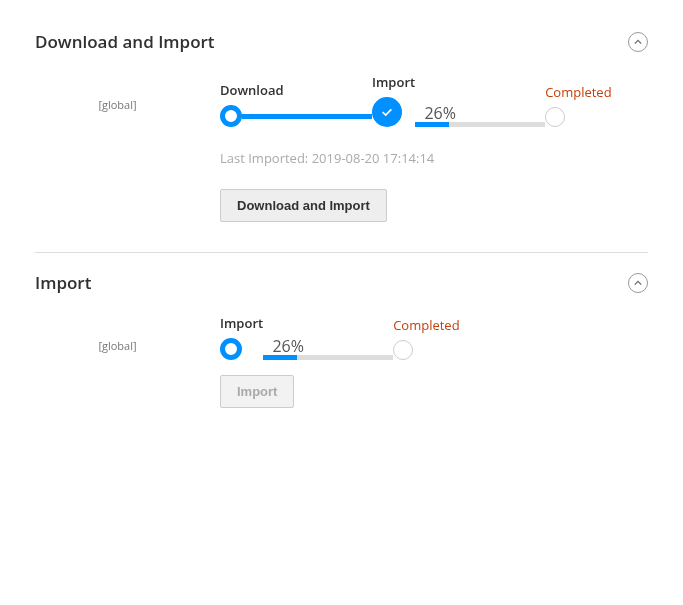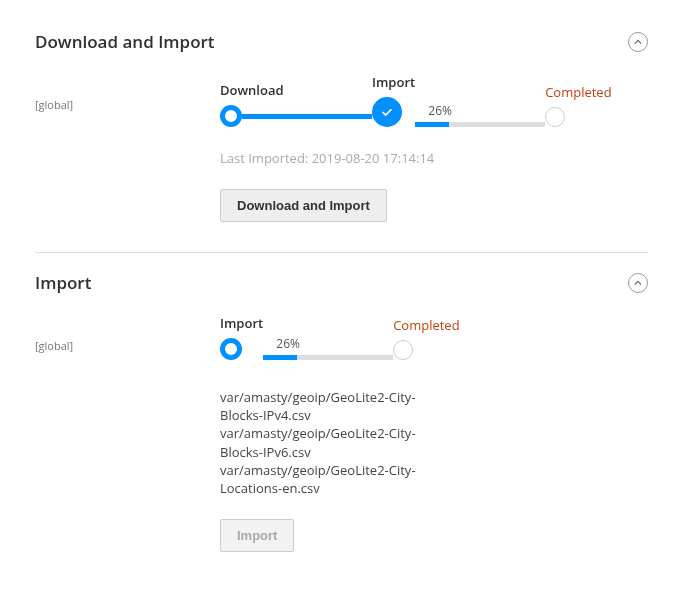--- a/index.html
+++ b/index.html
@@ -37,21 +37,21 @@
     .collapse-icon svg {
       width: 8px;
       height: 8px;
     }
     .section-content {
       display: flex;
       align-items: flex-start;
     }
     .scope-label {
       width: 185px;
-      text-align: left;
+      text-align: center;
       padding-right: 20px;
       font-size: 11px;
       color: #777;
       padding-top: 24px;
     }
     .content-body {
       flex: 1;
     }
     .stepper {
       display: flex;
@@ -73,21 +73,21 @@
       font-weight: 600;
       color: #303030;
       margin-bottom: 6px;
       height: 18px;
     }
     .step-label.inactive {
       color: #c2410c;
       font-weight: 400;
     }
     .progress-value {
-      font-size: 12px;
+      font-size: 16px;
       color: #555;
       text-align: center;
       height: 18px;
       margin-bottom: 2px;
     }
     .node {
       width: 22px;
       height: 22px;
       border-radius: 50%;
       border: 5px solid #0090ff;
@@ -264,22 +264,17 @@
         </div>
 
         <div class="stepper-unit">
           <div class="step-label inactive">Completed</div>
           <div class="stepper-segment">
             <div class="node empty"></div>
           </div>
         </div>
       </div>
 
-      <div class="file-list">
-        <div>var/amasty/geoip/GeoLite2-City-Blocks-IPv4.csv</div>
-        <div>var/amasty/geoip/GeoLite2-City-Blocks-IPv6.csv</div>
-        <div>var/amasty/geoip/GeoLite2-City-Locations-en.csv</div>
-      </div>
 
       <button class="btn disabled">Import</button>
     </div>
   </div>
 </div>
 
 </body></html>

